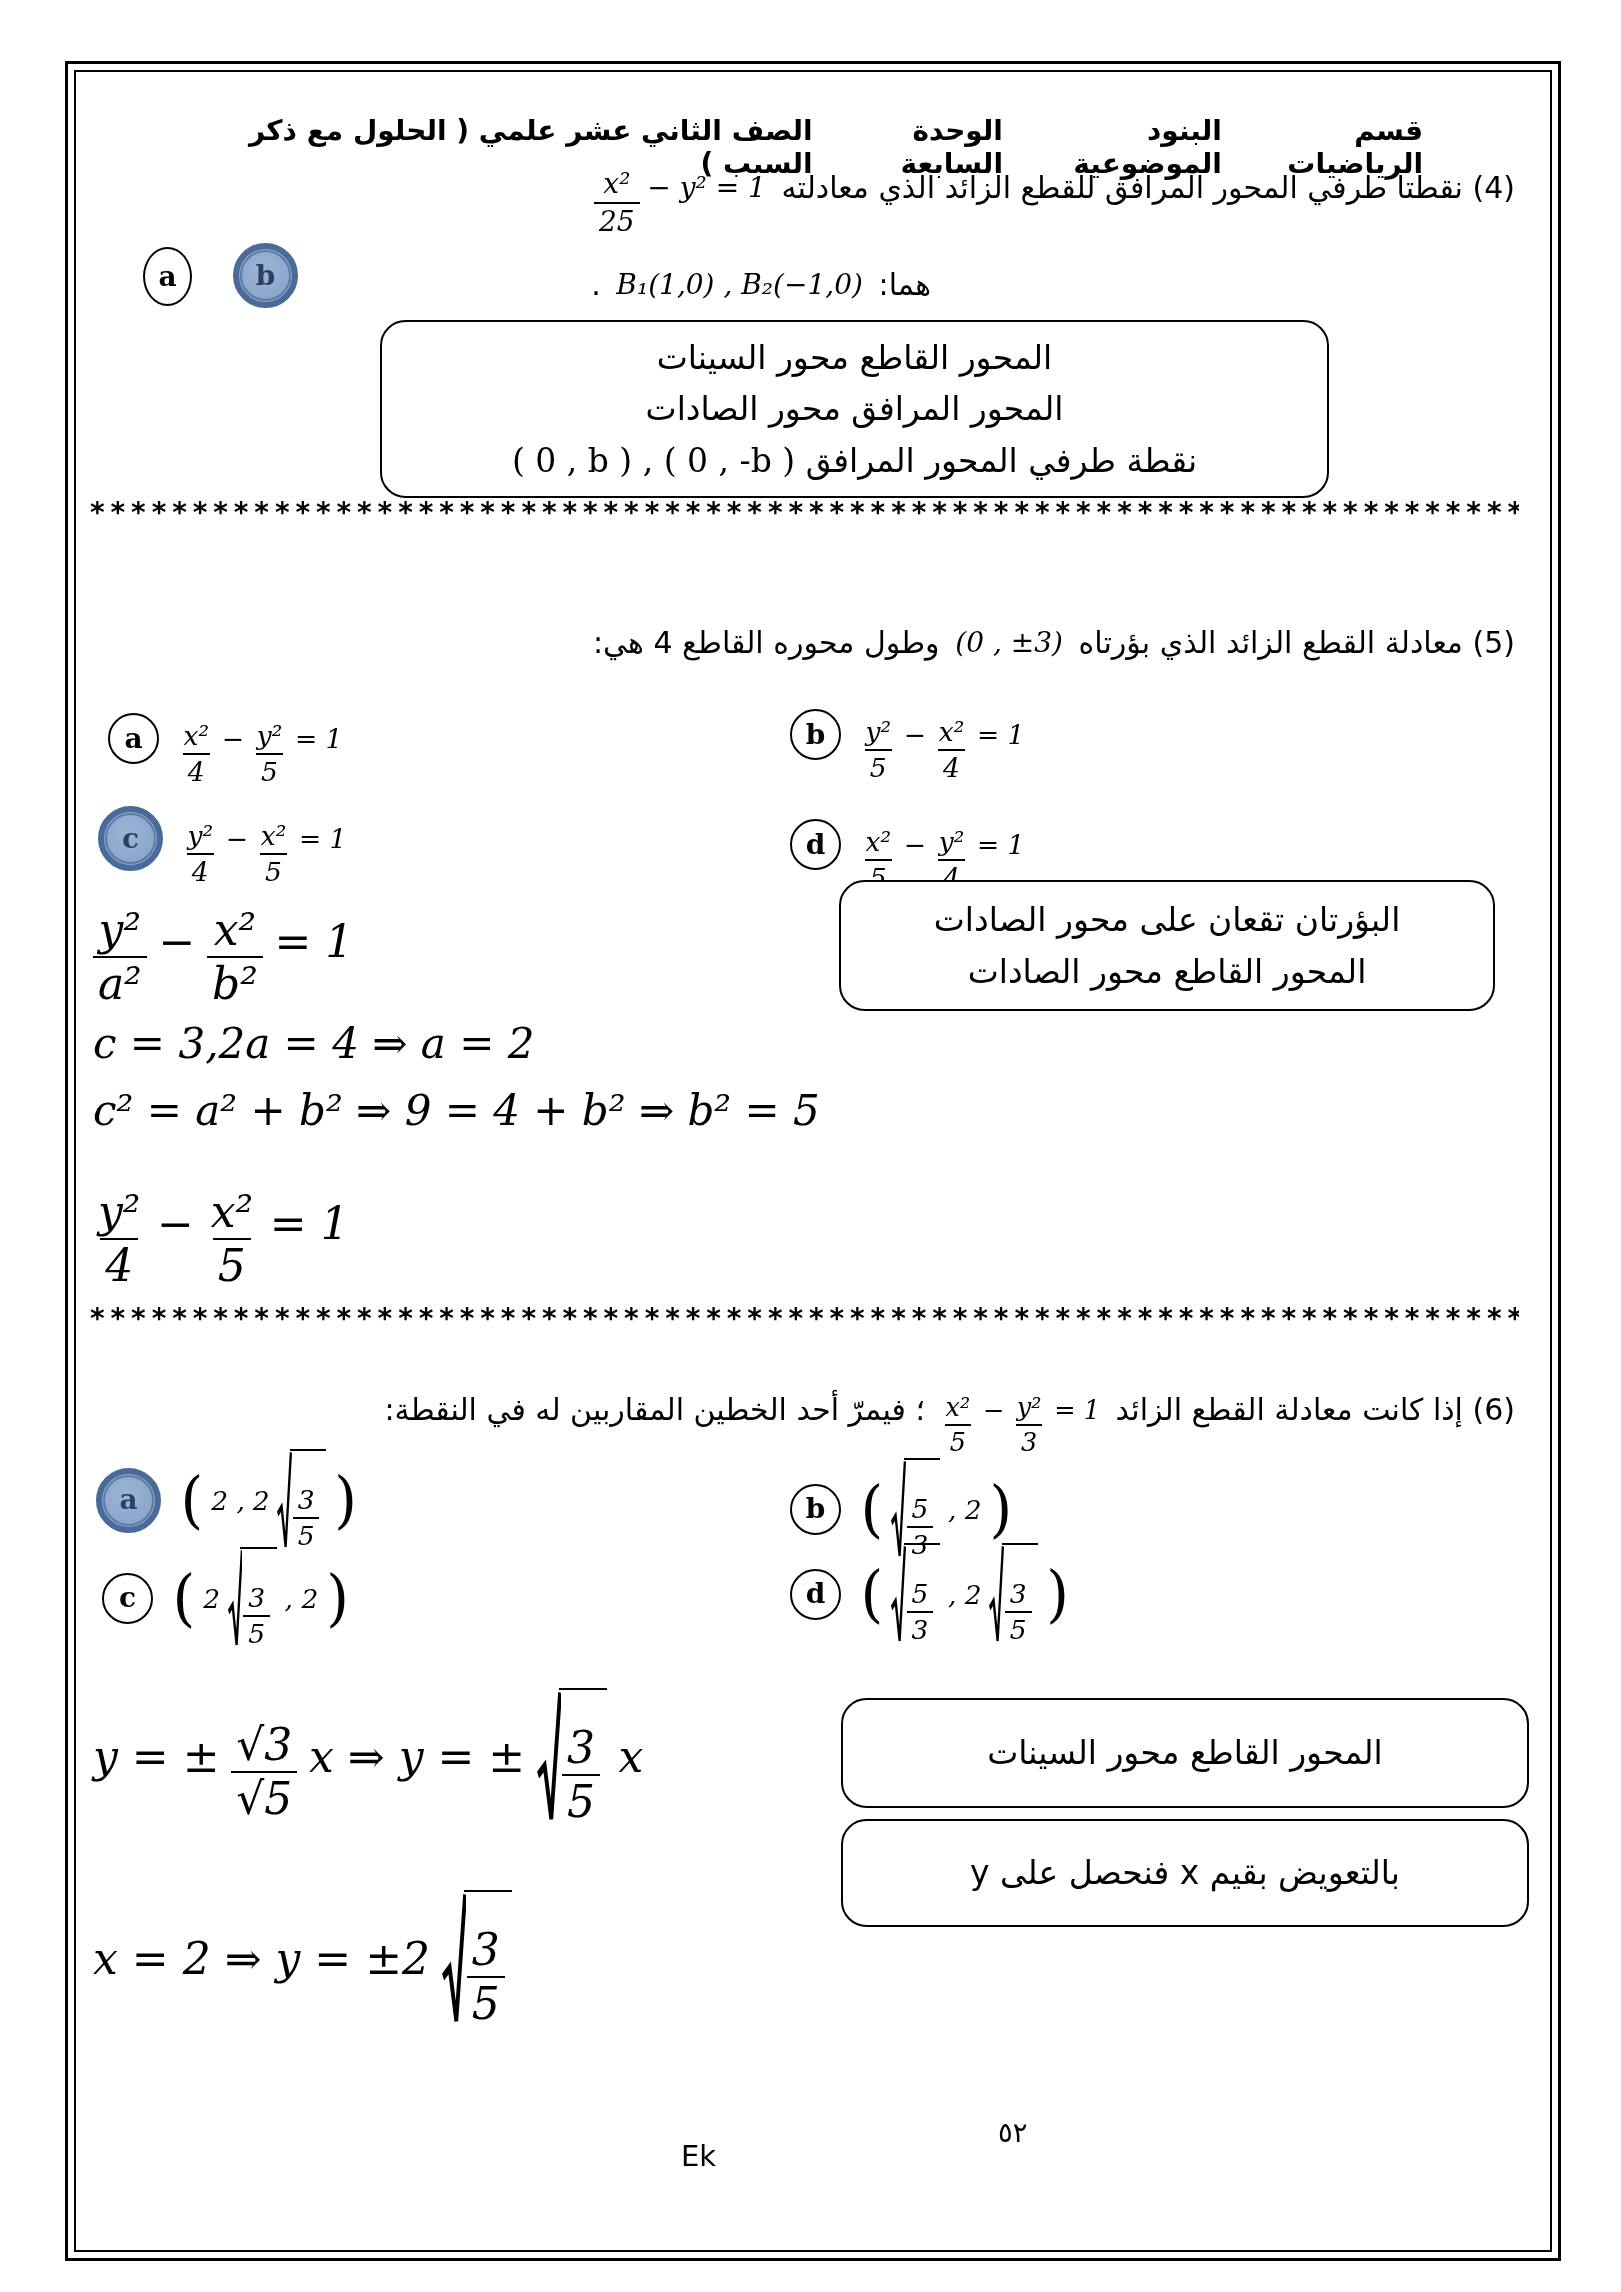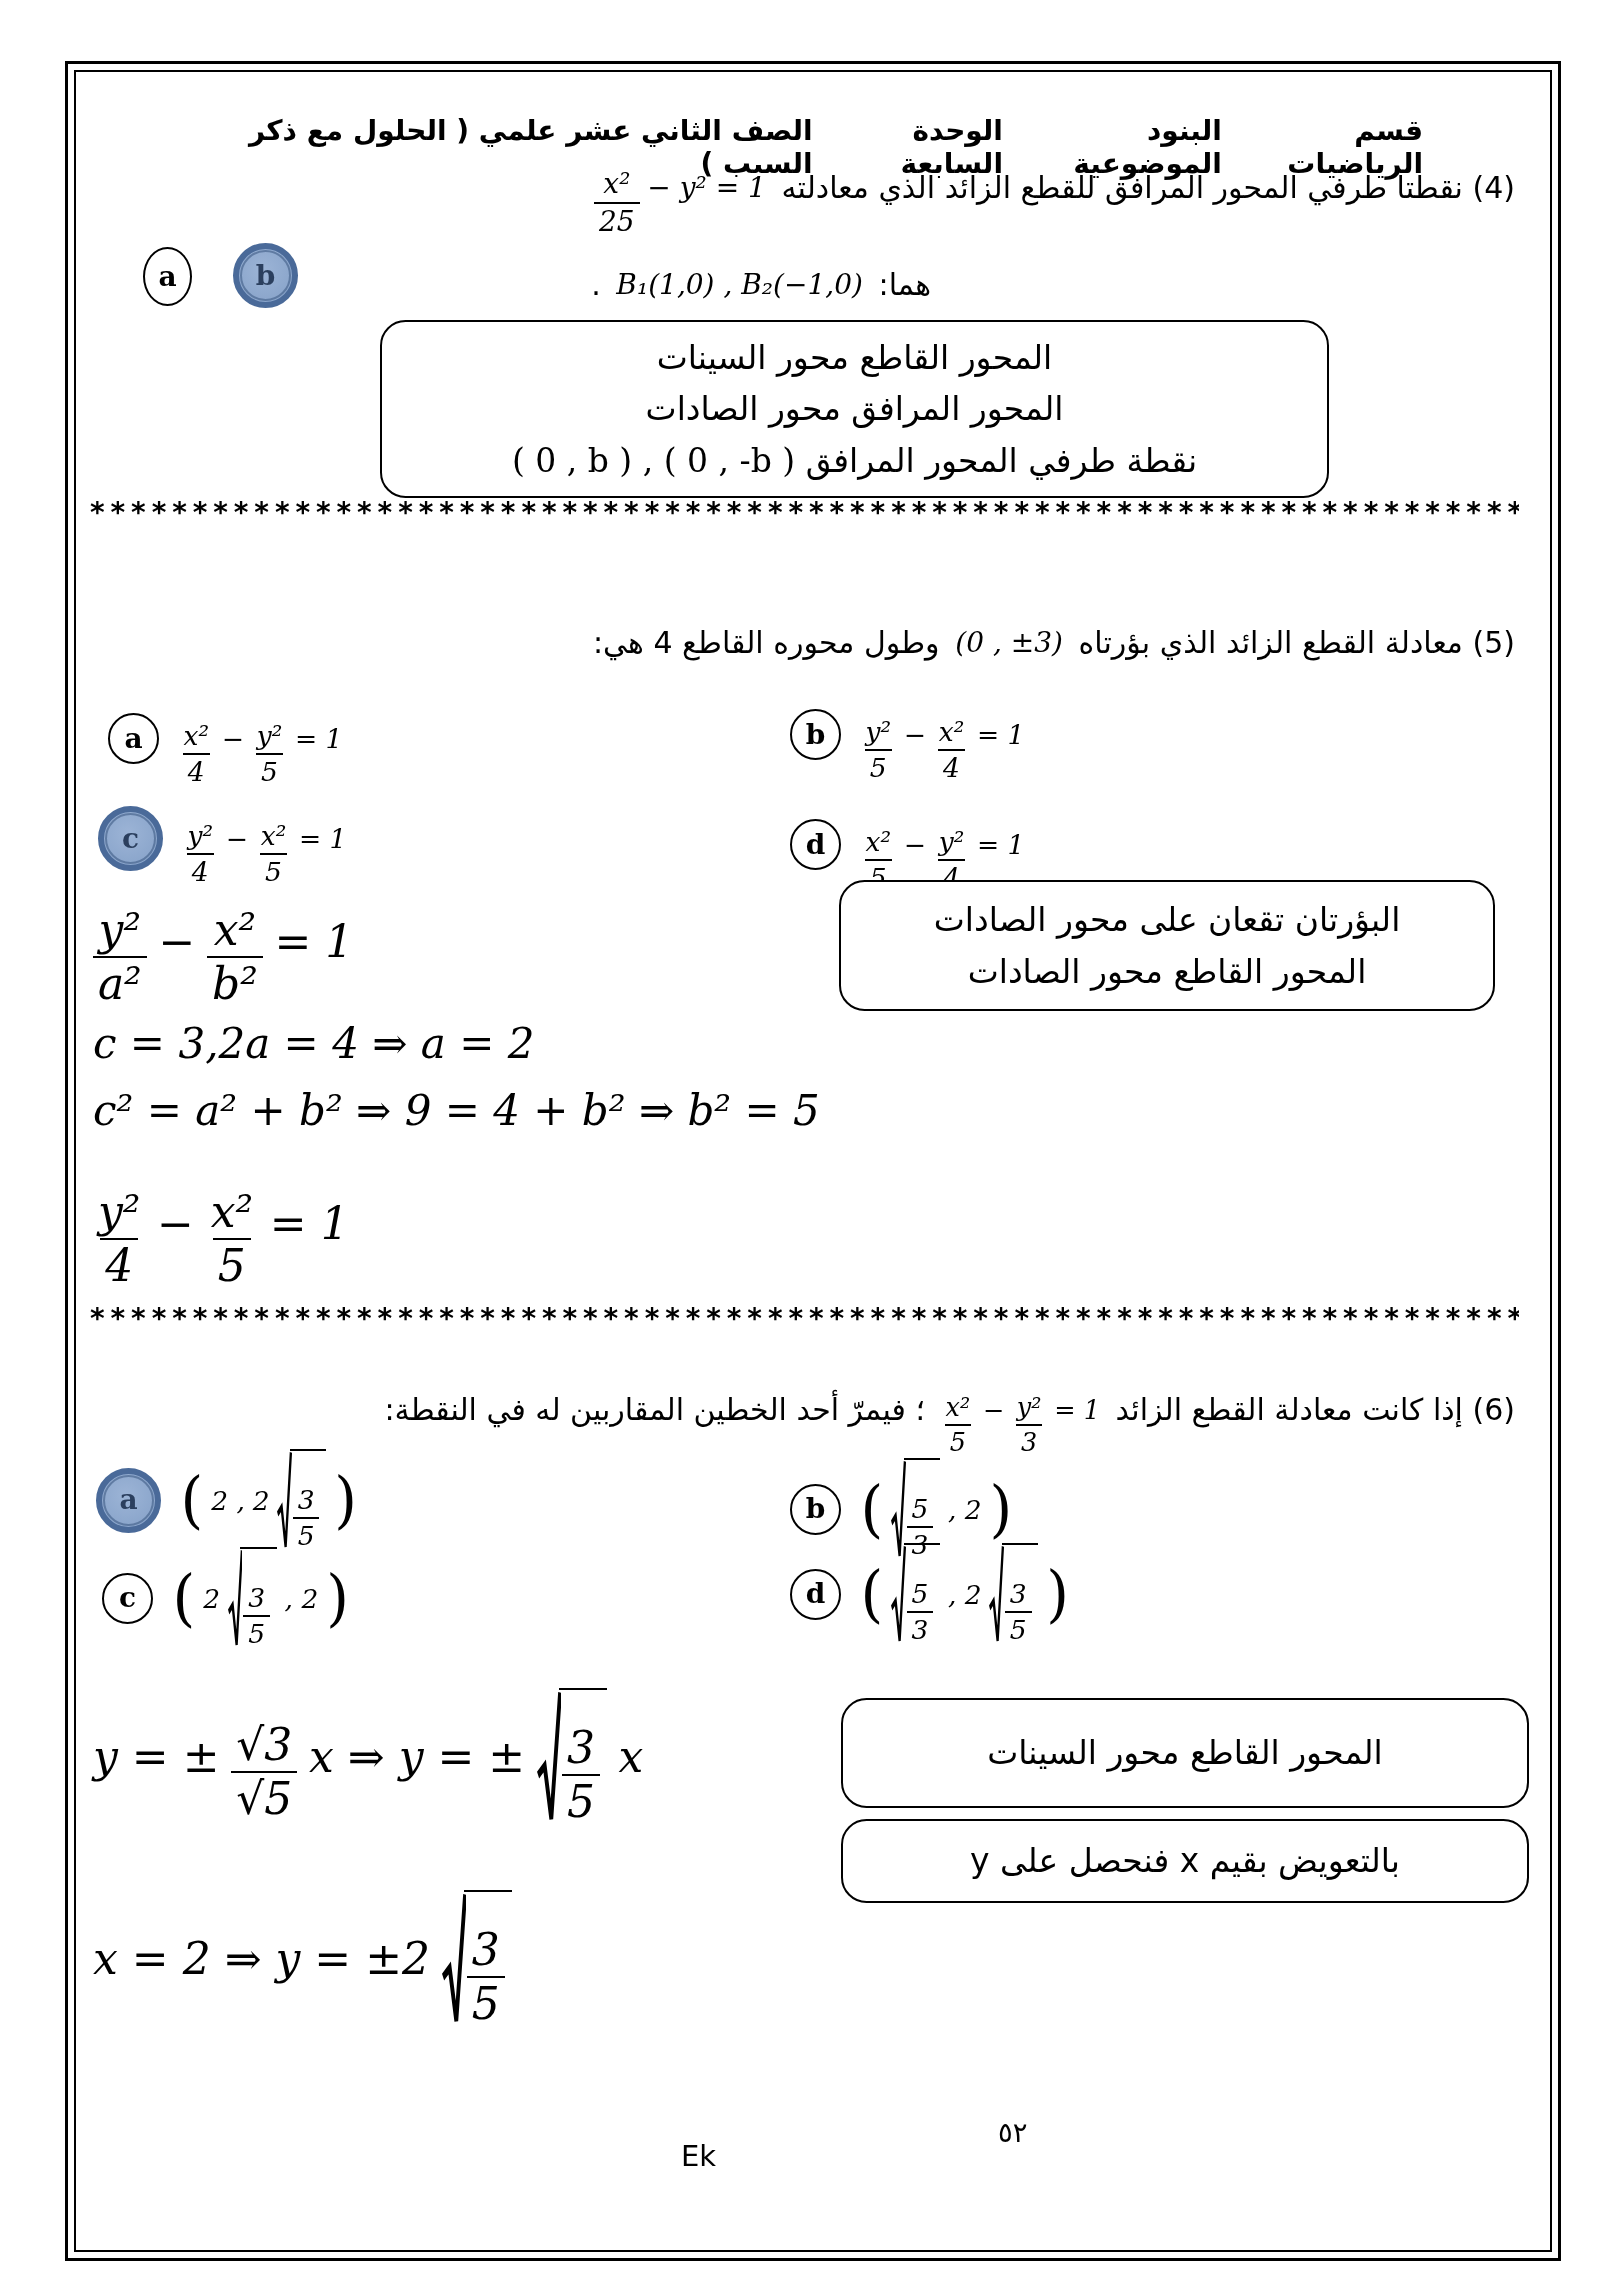--- a/index.html
+++ b/index.html
@@ -376,21 +376,21 @@
             <span class="fn">3</span>
             <span class="fd">5</span>
           </span>
         </span>
     </span>
   </div>
 
   <div class="callout abs" style="left:841px;top:1698px;width:688px;height:110px;">
     <span>المحور القاطع محور السينات</span>
   </div>
-  <div class="callout abs" style="left:841px;top:1819px;width:688px;height:84px;">
+  <div class="callout abs" style="left:841px;top:1819px;width:688px;height:108px;">
     <span>بالتعويض بقيم  x  فنحصل على y</span>
   </div>
 
   <span class="abs footer-label" style="left:681px;top:2119px;">Ek</span>
   <span class="abs footer-page" style="left:998px;top:2117px;">٥٢</span>
 
 </div>
 
 
 </body></html>

